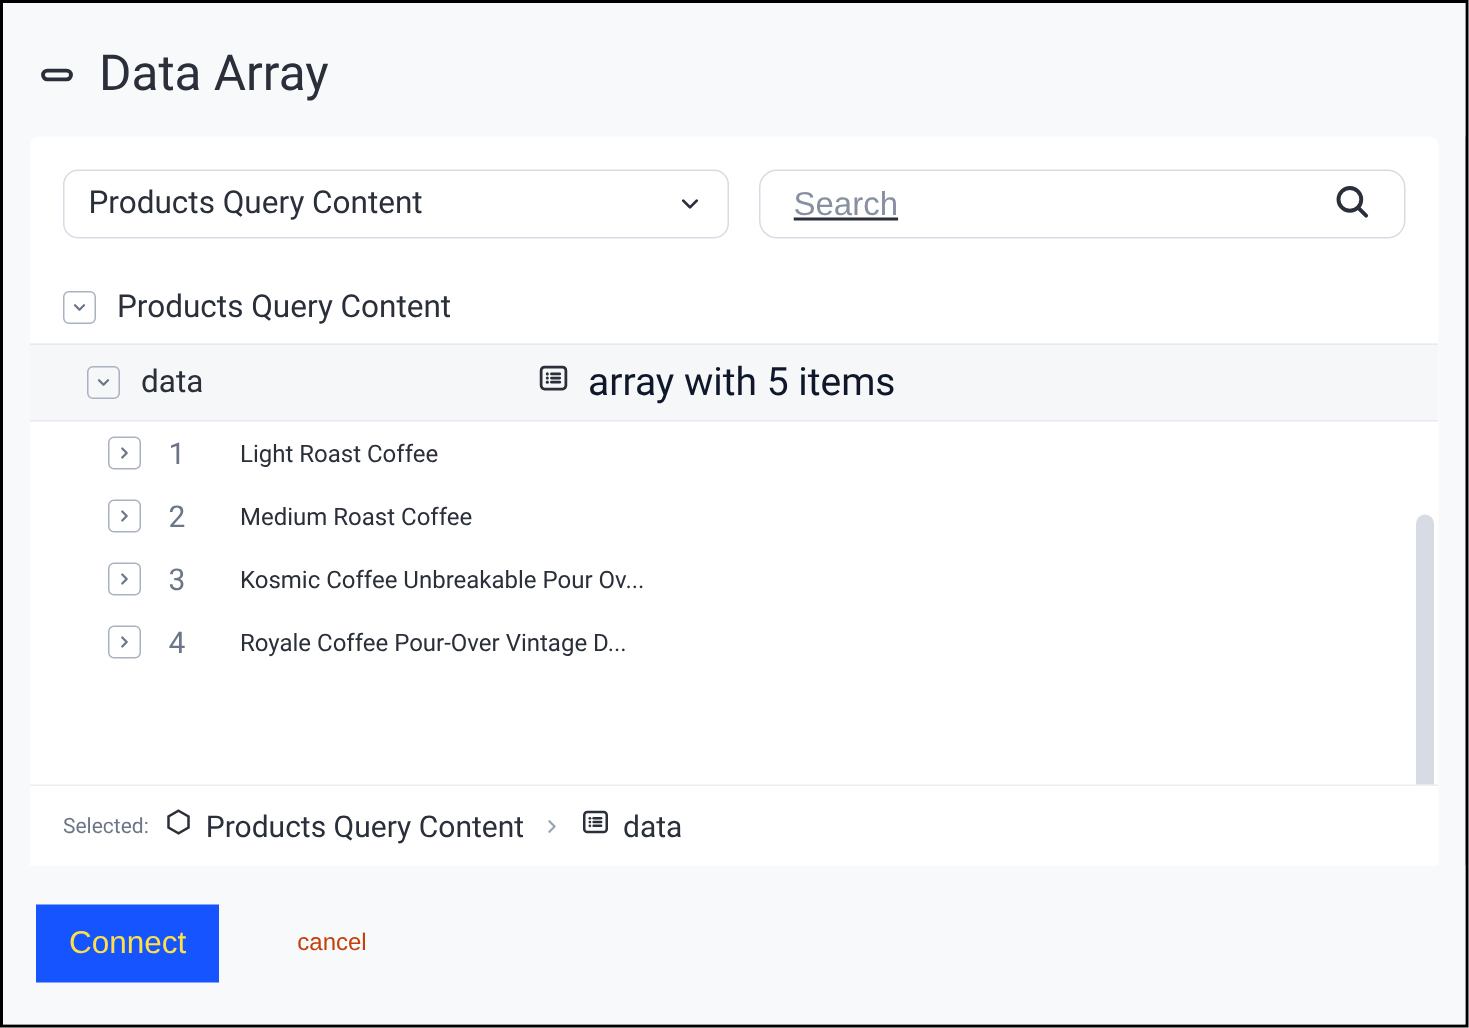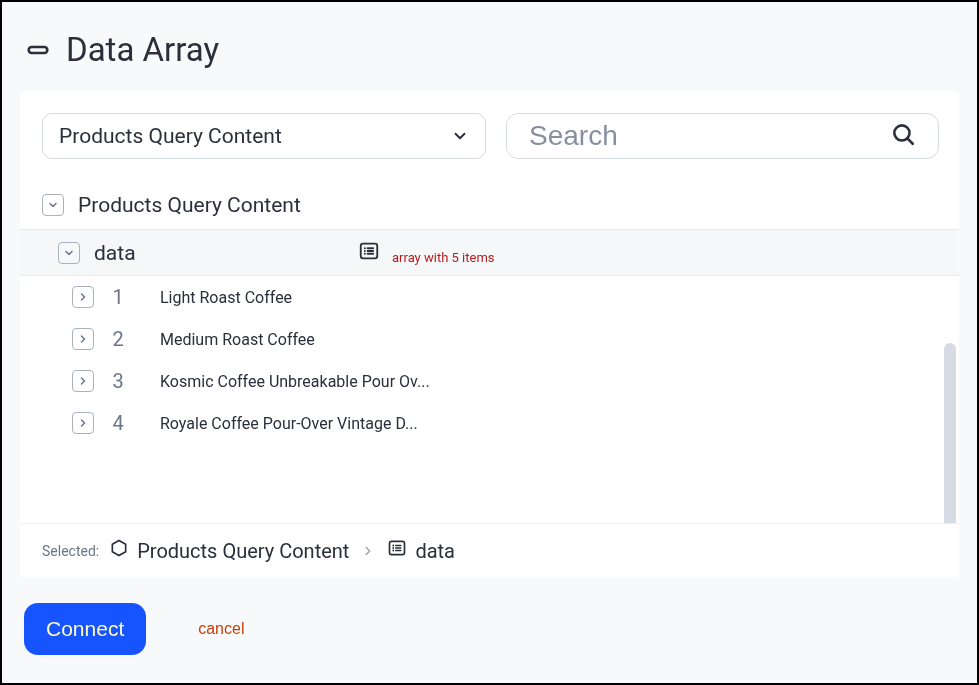--- a/index.html
+++ b/index.html
@@ -64,23 +64,24 @@
     border-radius: 12px;
     display: flex;
     align-items: center;
     padding: 0 22px;
     background: #fff;
   }
   .search-input {
     flex: 1;
     border: none;
     outline: none;
-    font-size: 28px;
+    font-size: 22px;
     color: #2a2f3a;
     background: transparent;
+    text-decoration: underline;
   }
   .search-input::placeholder { color: #8790a1; }
   .tree {
     flex: 1;
     overflow: hidden;
     position: relative;
   }
   .tree-row {
     display: flex;
     align-items: center;
@@ -100,21 +101,21 @@
   .toggle-box {
     width: 22px; height: 22px;
     border: 1.5px solid #aab1bf;
     border-radius: 4px;
     display: flex; align-items: center; justify-content: center;
     flex-shrink: 0;
     cursor: pointer;
   }
   .tree-label { font-size: 21px; color: #2a2f3a; }
   .data-label { font-size: 21px; color: #2a2f3a; width: 250px; }
-  .array-info { display: flex; align-items: flex-end; gap: 12px; color: #b91c1c; font-size: 13px; }
+  .array-info { display: flex; align-items: flex-end; gap: 12px; color: #0f172a; font-size: 26px; }
   .item-index { font-size: 20px; color: #6d7689; width: 20px; text-align: center; }
   .item-name { font-size: 16px; color: #2a2f3a; margin-left: 18px; }
   .scroll-indicator {
     position: absolute;
     right: 3px;
     top: 164px;
     width: 12px;
     height: 210px;
     background: #d7dbe3;
     border-radius: 6px;
@@ -132,25 +133,25 @@
   .crumb-sep { color: #9aa2b2; font-size: 20px; margin: 0 2px; }
   .footer {
     padding: 26px 22px 28px 22px;
     display: flex;
     align-items: center;
     gap: 52px;
     background: #f8f9fb;
   }
   .btn-connect {
     background: #1554ff;
-    color: #fef9c3;
+    color: #fde047;
     border: none;
     padding: 14px 22px;
     font-size: 21px;
-    border-radius: 14px;
+    border-radius: 0;
     cursor: pointer;
   }
   .btn-cancel {
     background: none;
     border: none;
     color: #c2410c;
     font-size: 16px;
     cursor: pointer;
   }
   .logo-icon { display: inline-flex; }

